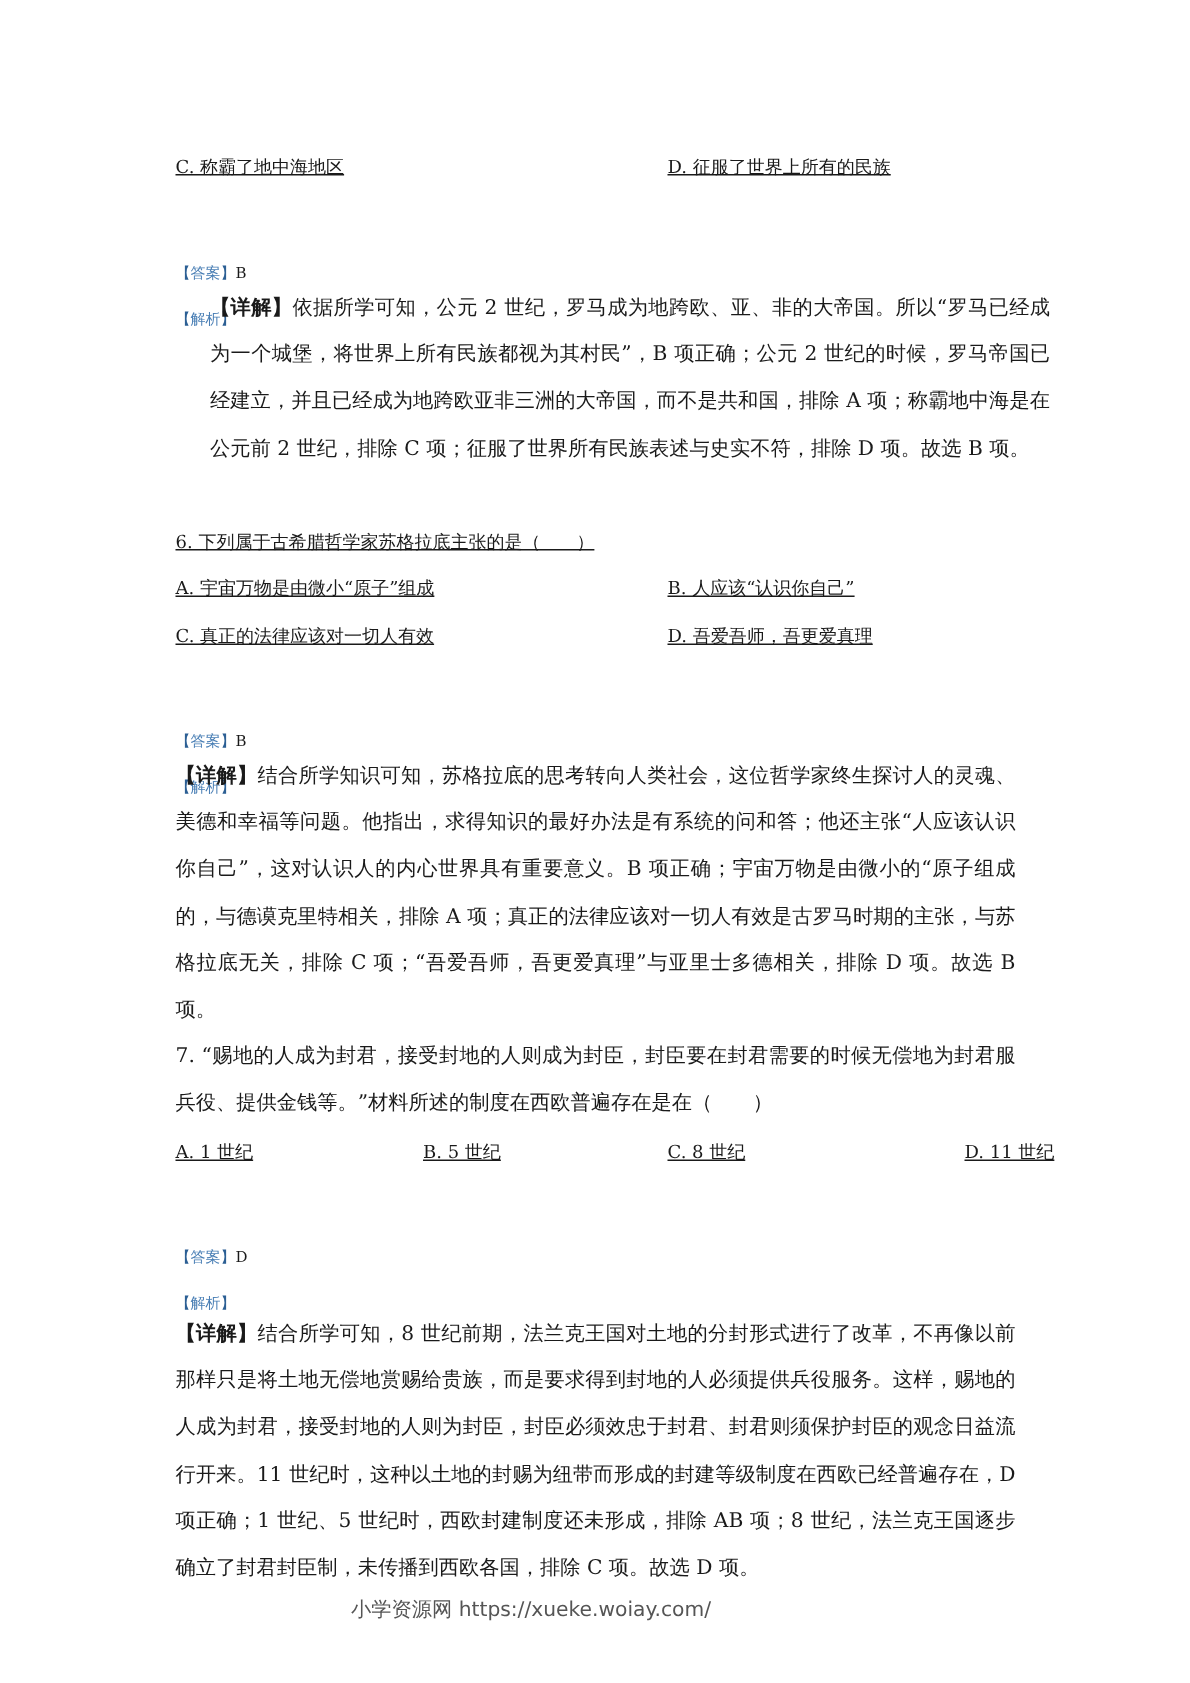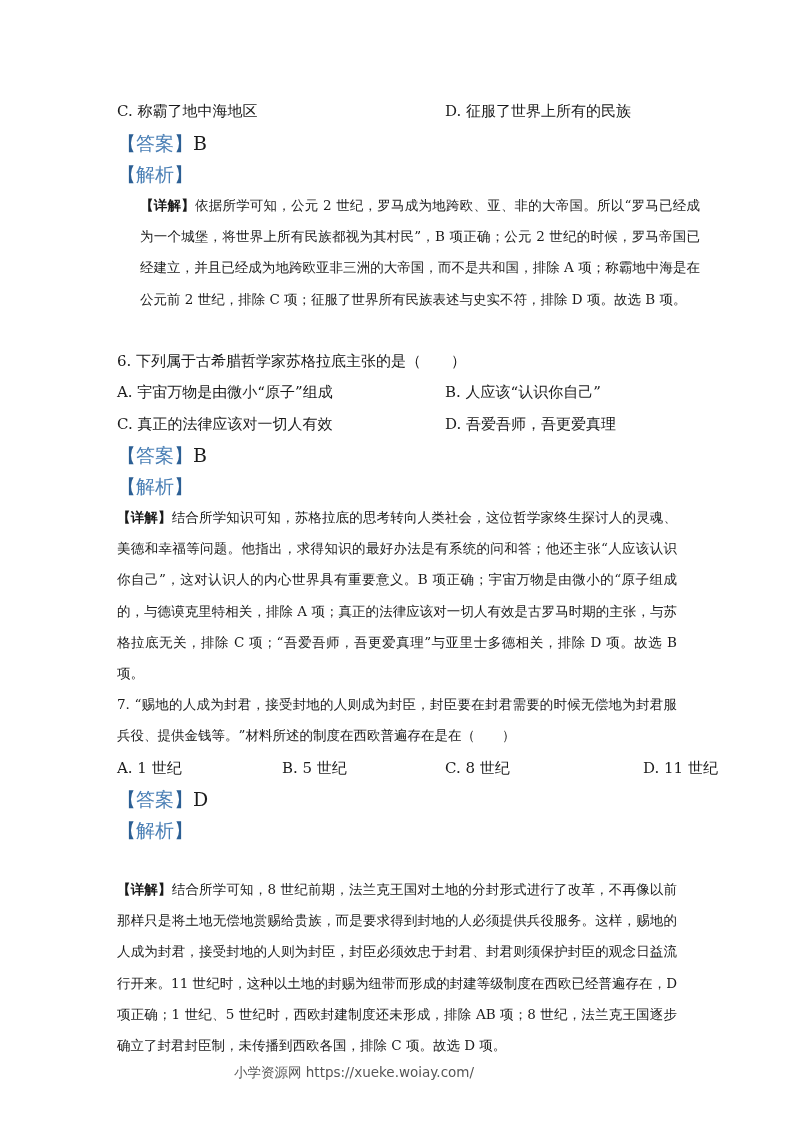--- a/index.html
+++ b/index.html
@@ -3,23 +3,23 @@
 <meta charset="utf-8">
 <style>
   html, body { margin: 0; padding: 0; background: #ffffff; }
   body {
     width: 793px; height: 1122px; position: relative; overflow: hidden;
     font-family: "DejaVu Serif", "Liberation Serif", serif;
     color: #1a1a1a;
   }
   .line {
     position: absolute; left: 117px; width: 560px;
-    font-size: 19px; line-height: 20px; white-space: nowrap;
+    font-size: 10px; line-height: 20px; white-space: nowrap; margin-top: 40px;
   }
-  .opt { position: absolute; font-size: 15px; line-height: 20px; white-space: nowrap; }
+  .opt { position: absolute; font-size: 12px; line-height: 20px; white-space: nowrap; text-decoration: underline; }
   .tag { color: #4a7fb5; }
   .bk { color: #2c5f94; }
   .xj { color: #1a1a1a; font-weight: bold; }
   .para {
     position: absolute; left: 117px; width: 560px;
     font-size: 13.5px; line-height: 31.2px; text-align: justify;
   }
   .footer {
     position: absolute; left: 0; width: 708px; top: 1064px;
     text-align: center; font-family: "DejaVu Sans", sans-serif;

